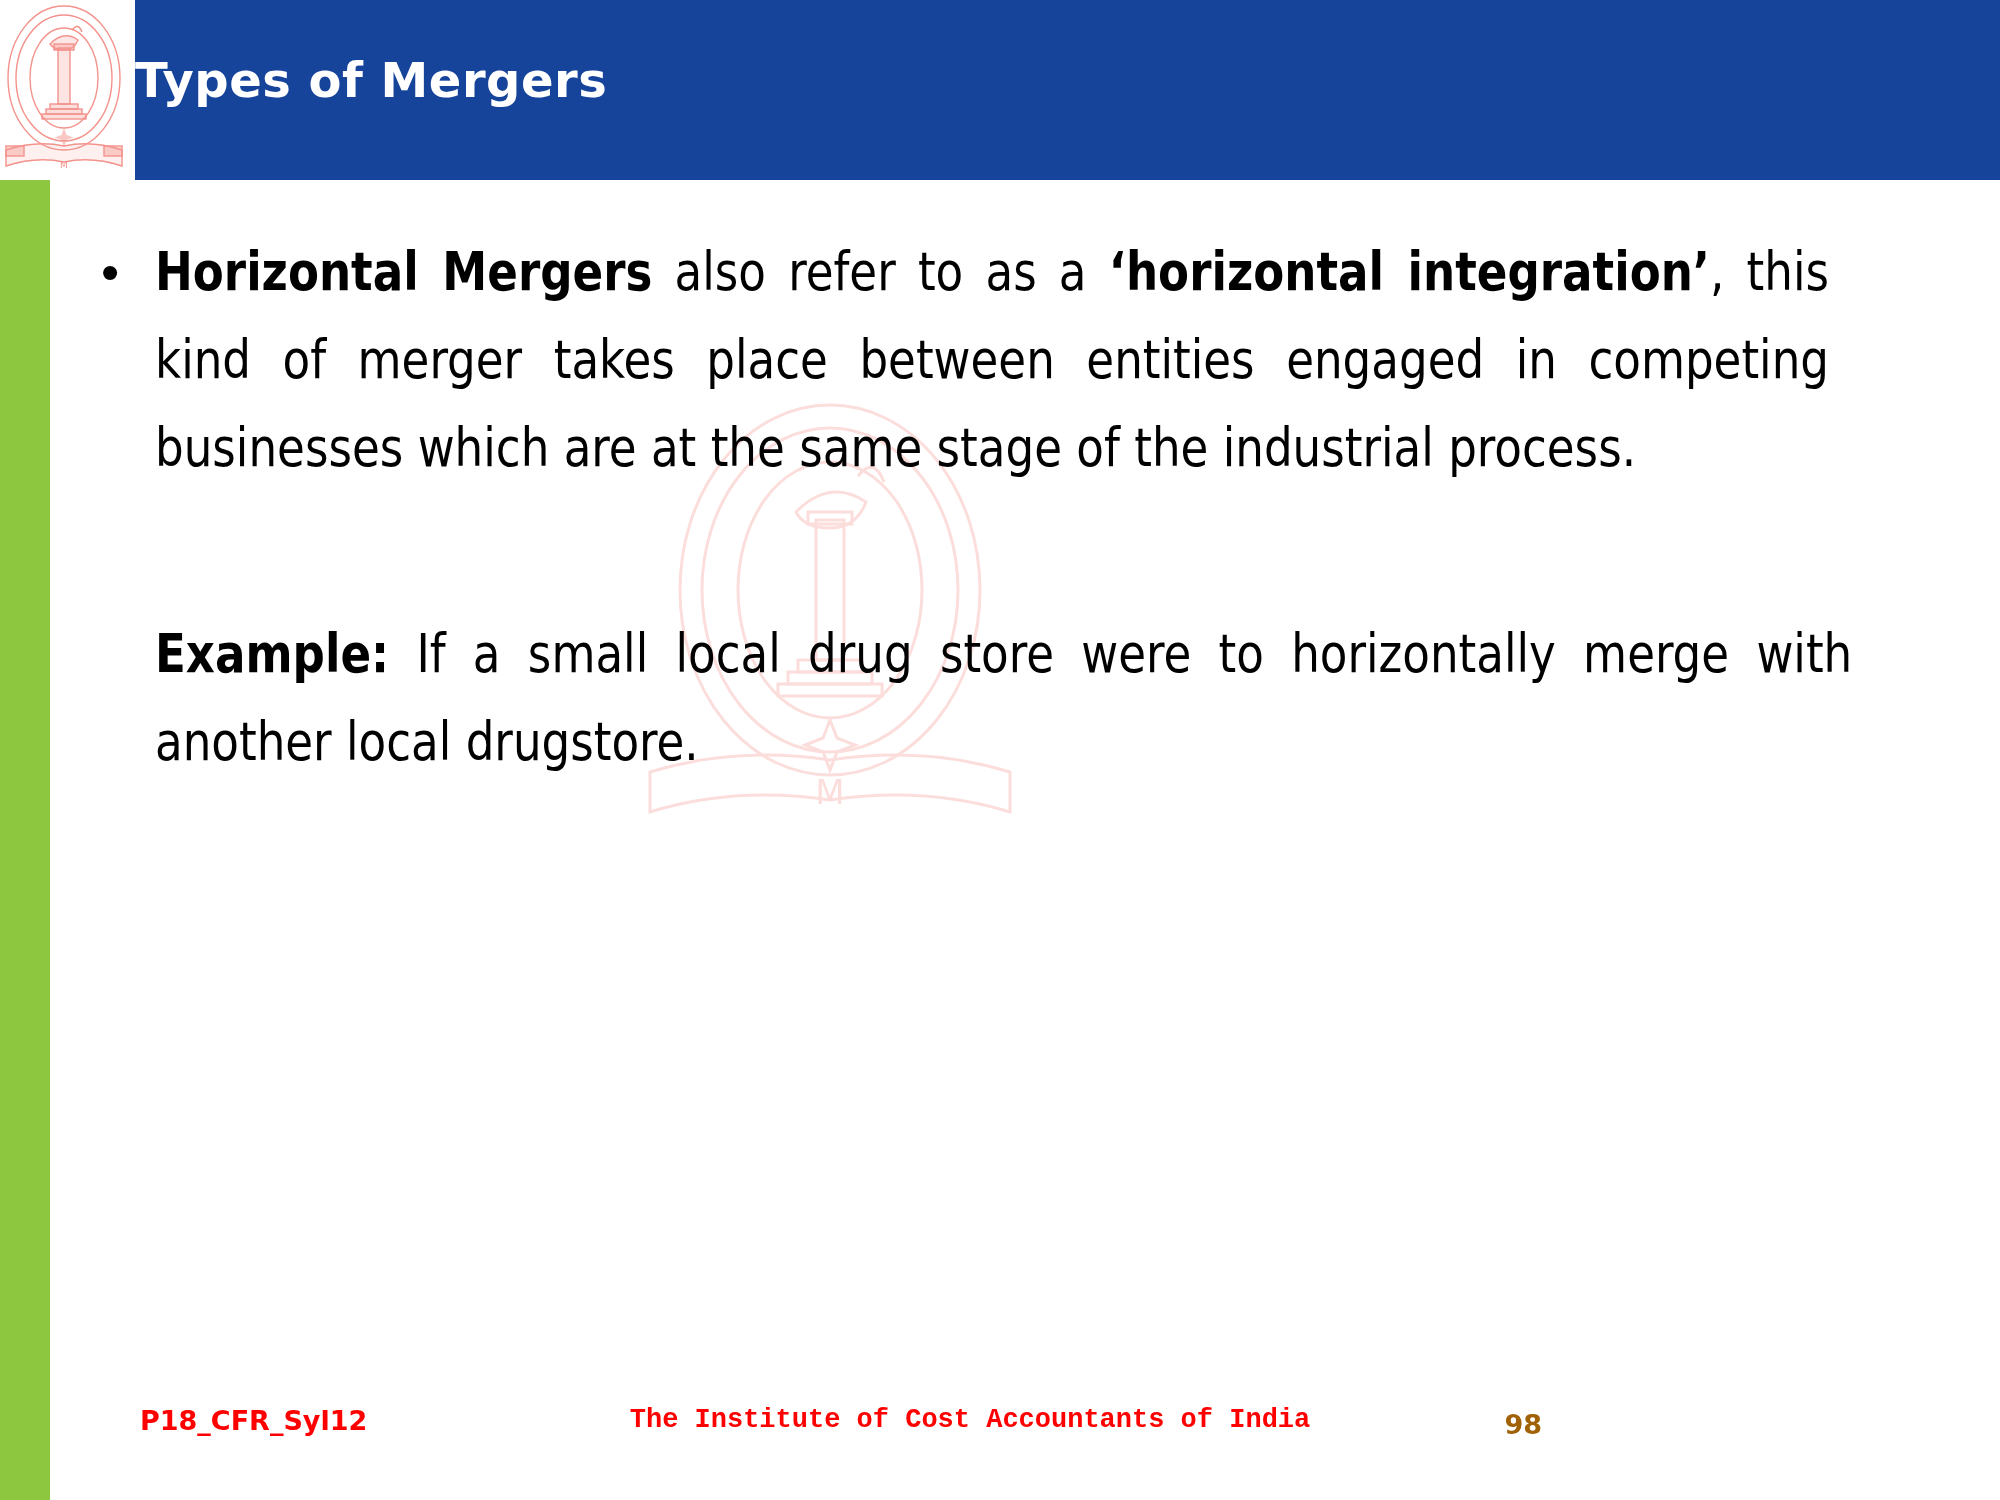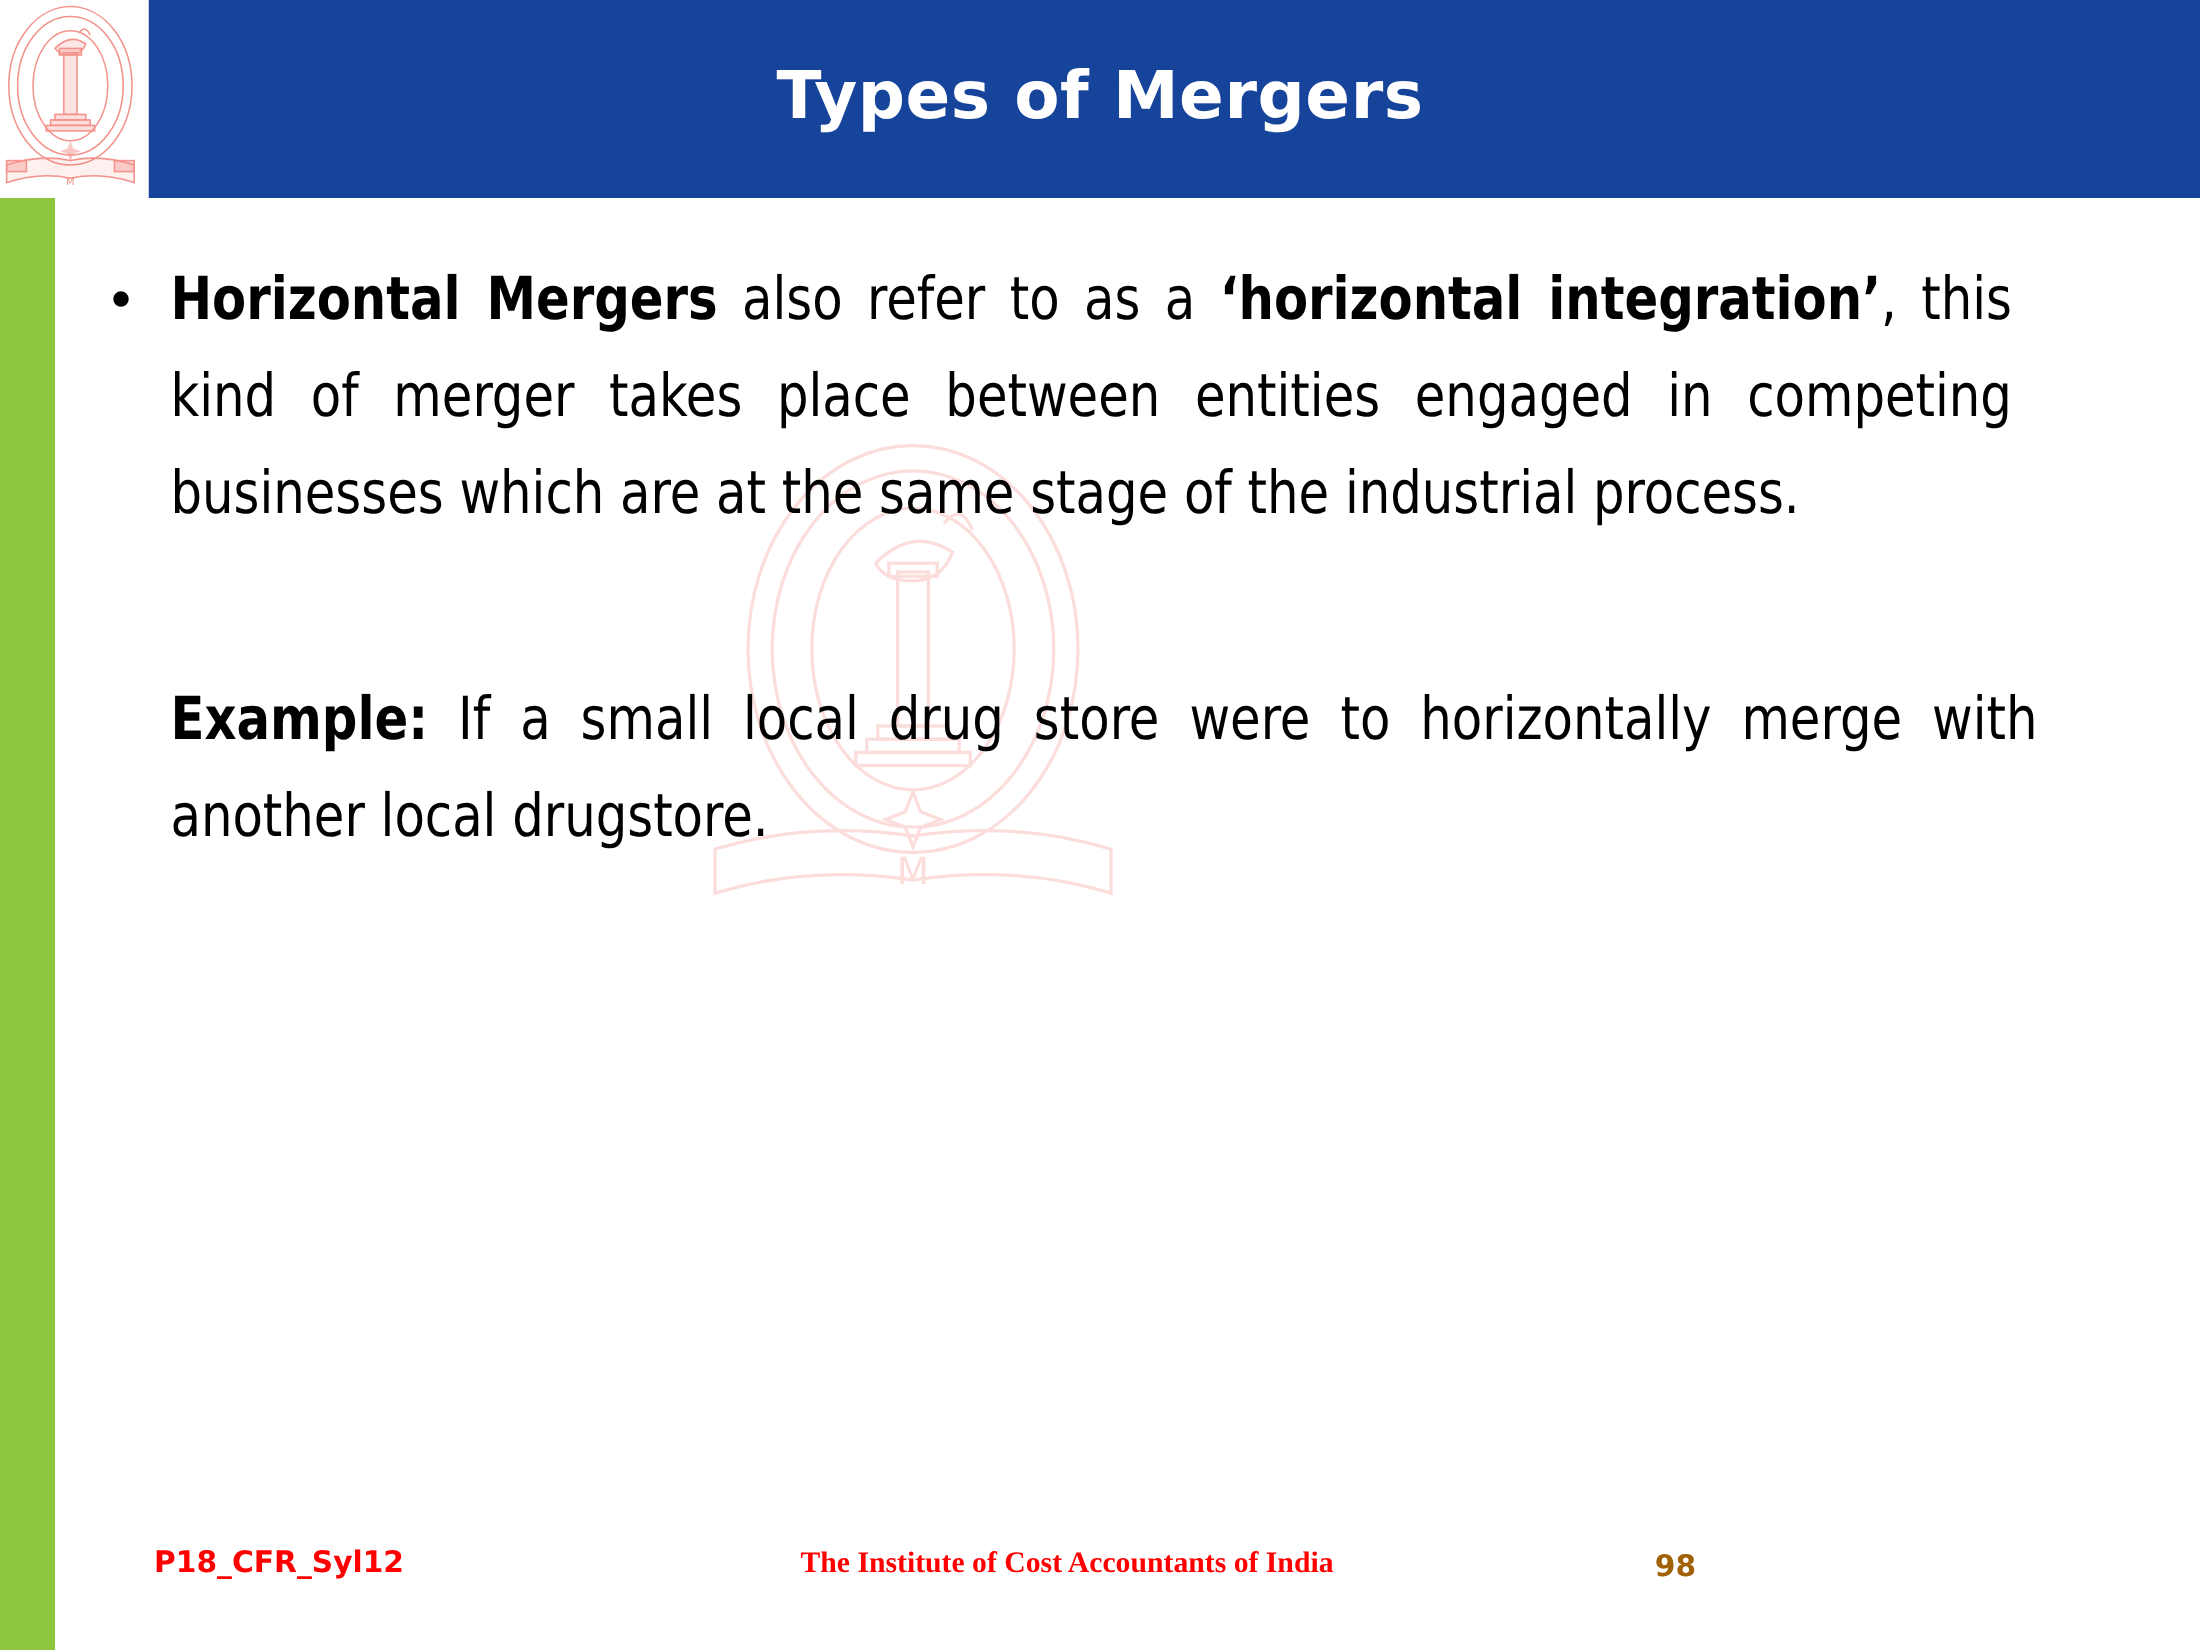--- a/index.html
+++ b/index.html
@@ -22,23 +22,23 @@
     top: 0;
     width: 1865px;
     height: 180px;
     background: #16449B;
   }
   .header-title {
     position: absolute;
     left: 135px;
     top: 52px;
     width: 1730px;
-    text-align: center;
+    text-align: left;
     color: #ffffff;
-    font-size: 60px;
+    font-size: 48px;
     font-weight: bold;
     letter-spacing: 0.5px;
     font-family: "DejaVu Sans", sans-serif;
   }
 
   
   .logo-box {
     position: absolute;
     left: 0px;
     top: 0px;
@@ -128,21 +128,21 @@
   }
   .footer-center {
     position: absolute;
     left: 0;
     top: 0;
     width: 1940px;
     text-align: center;
     color: #FF0000;
     font-size: 27px;
     font-weight: bold;
-    font-family: Liberation Serif, serif;
+    font-family: Liberation Mono, monospace;
   }
   .footer-right {
     position: absolute;
     right: 80px;
     top: 4px;
     color: #a16207;
     font-size: 27px;
     font-weight: bold;
     font-family: "DejaVu Sans", sans-serif;
   }

